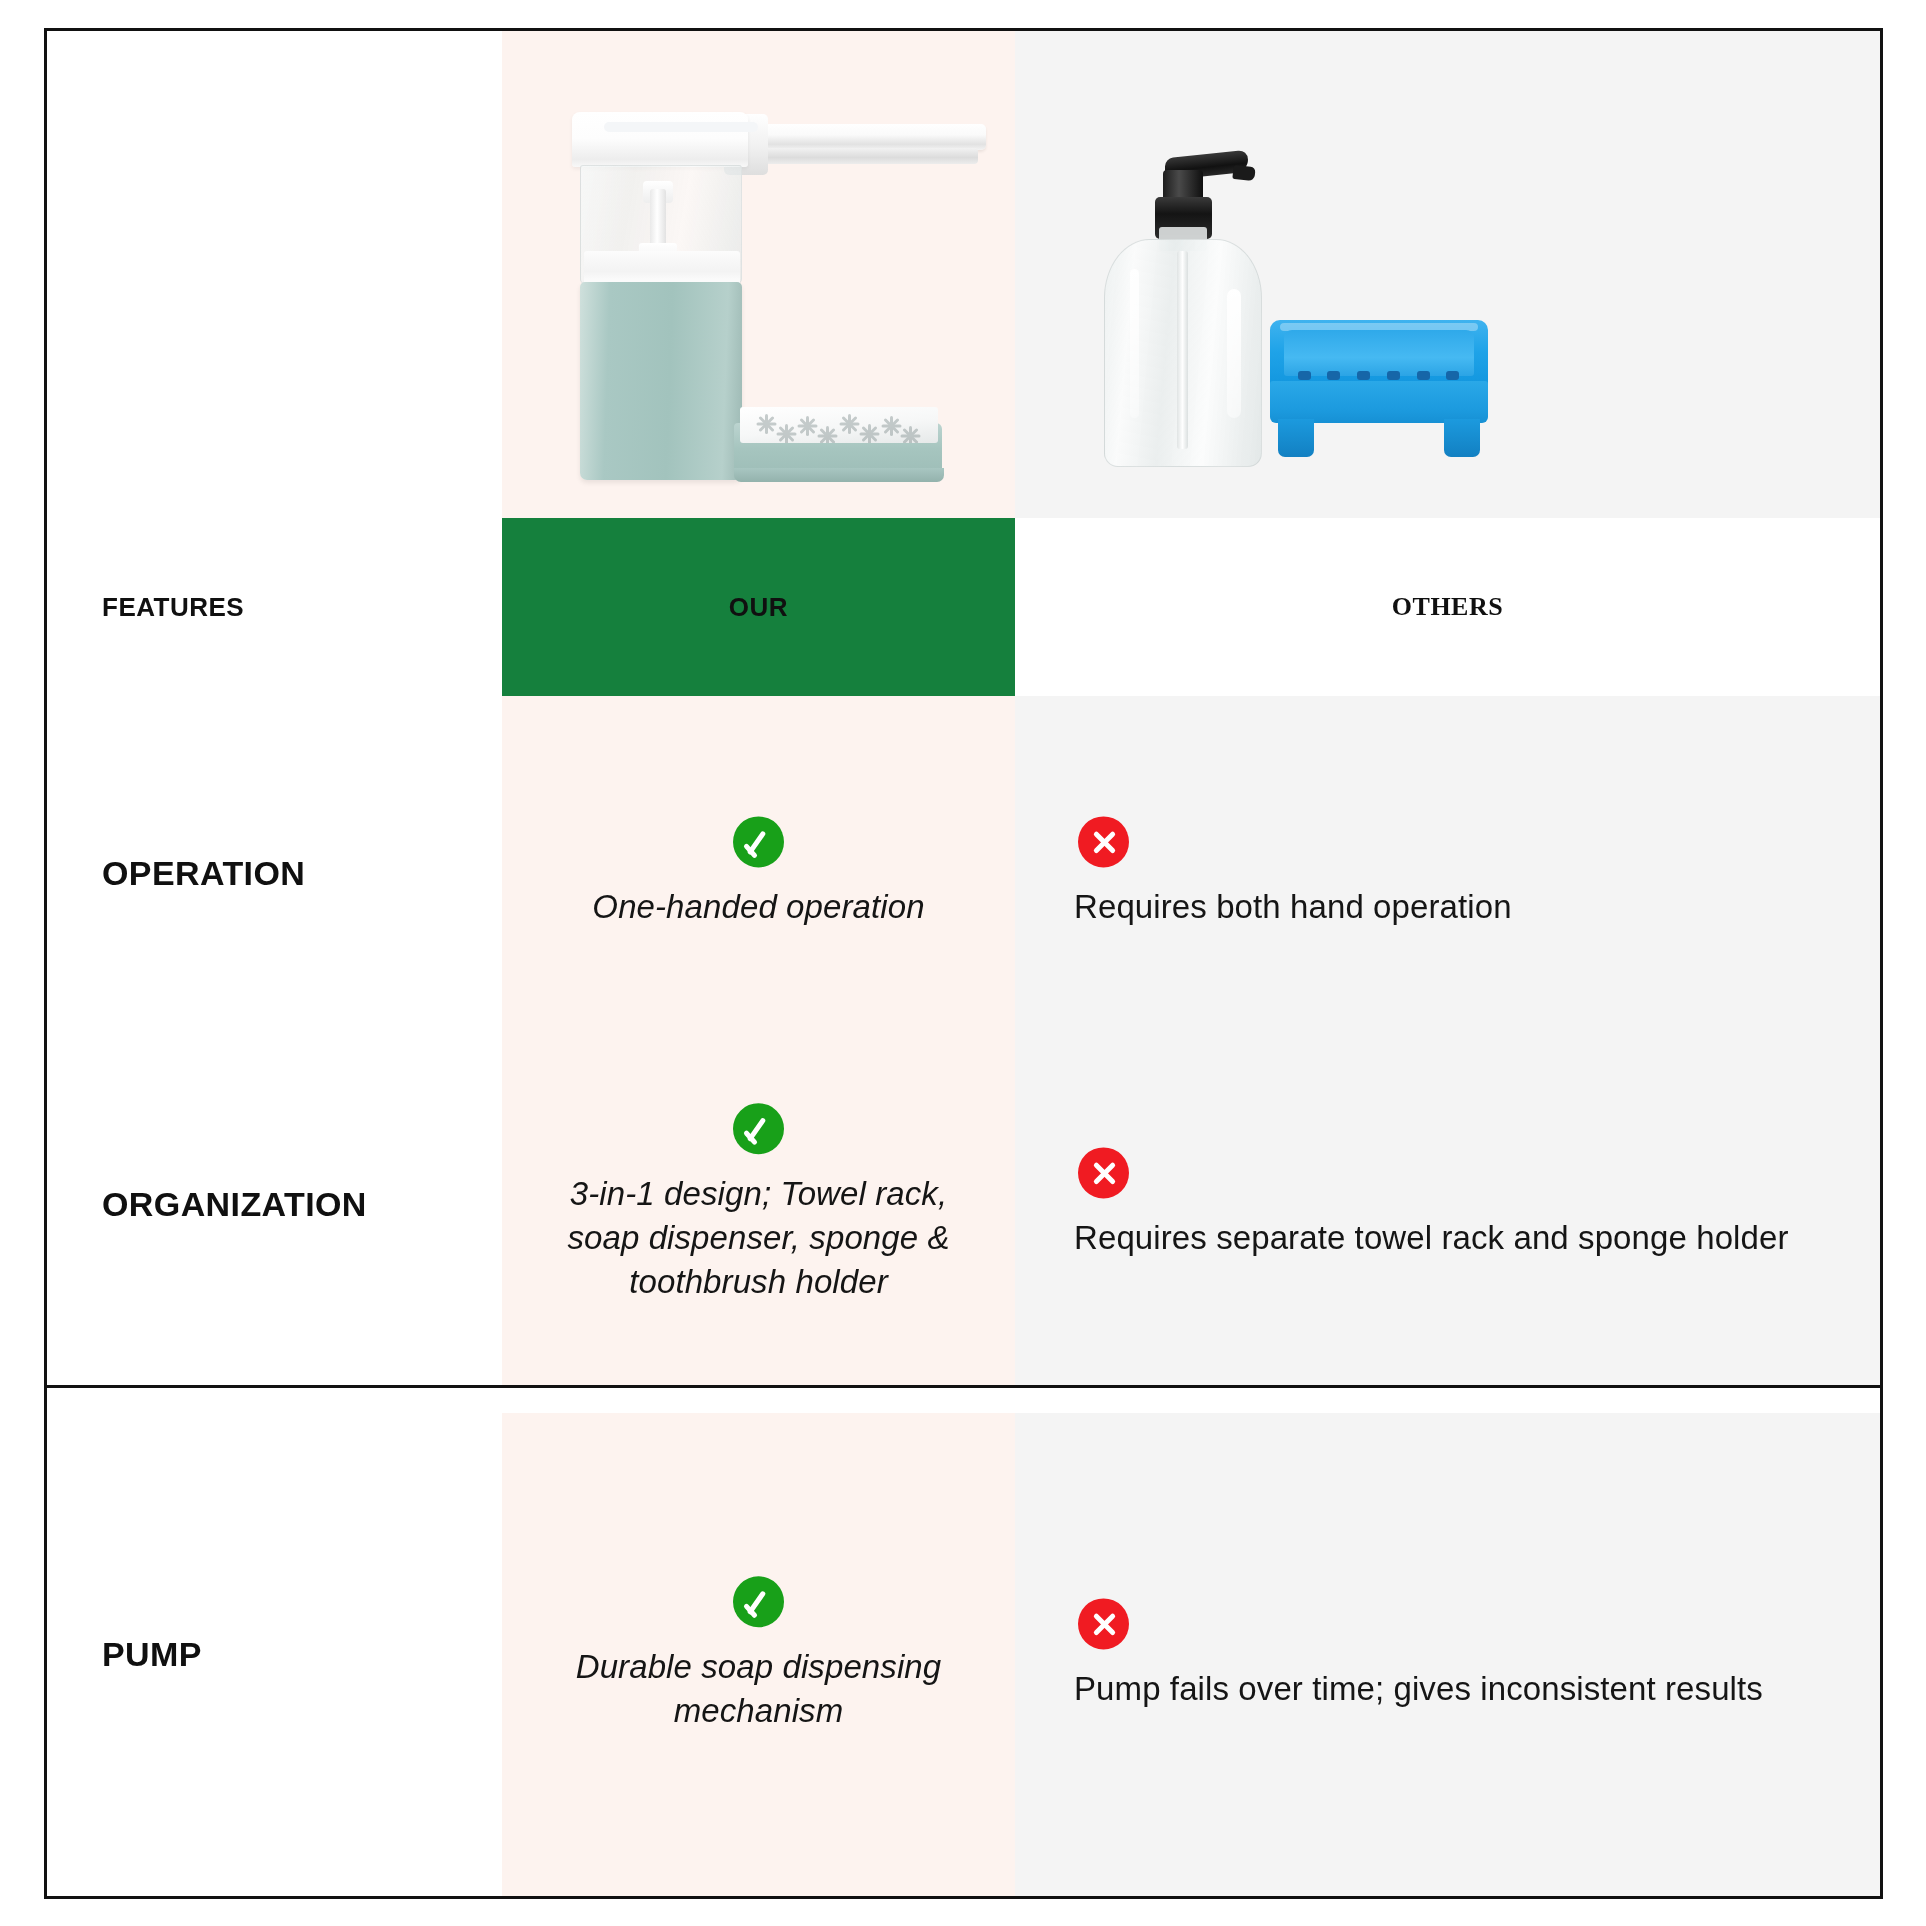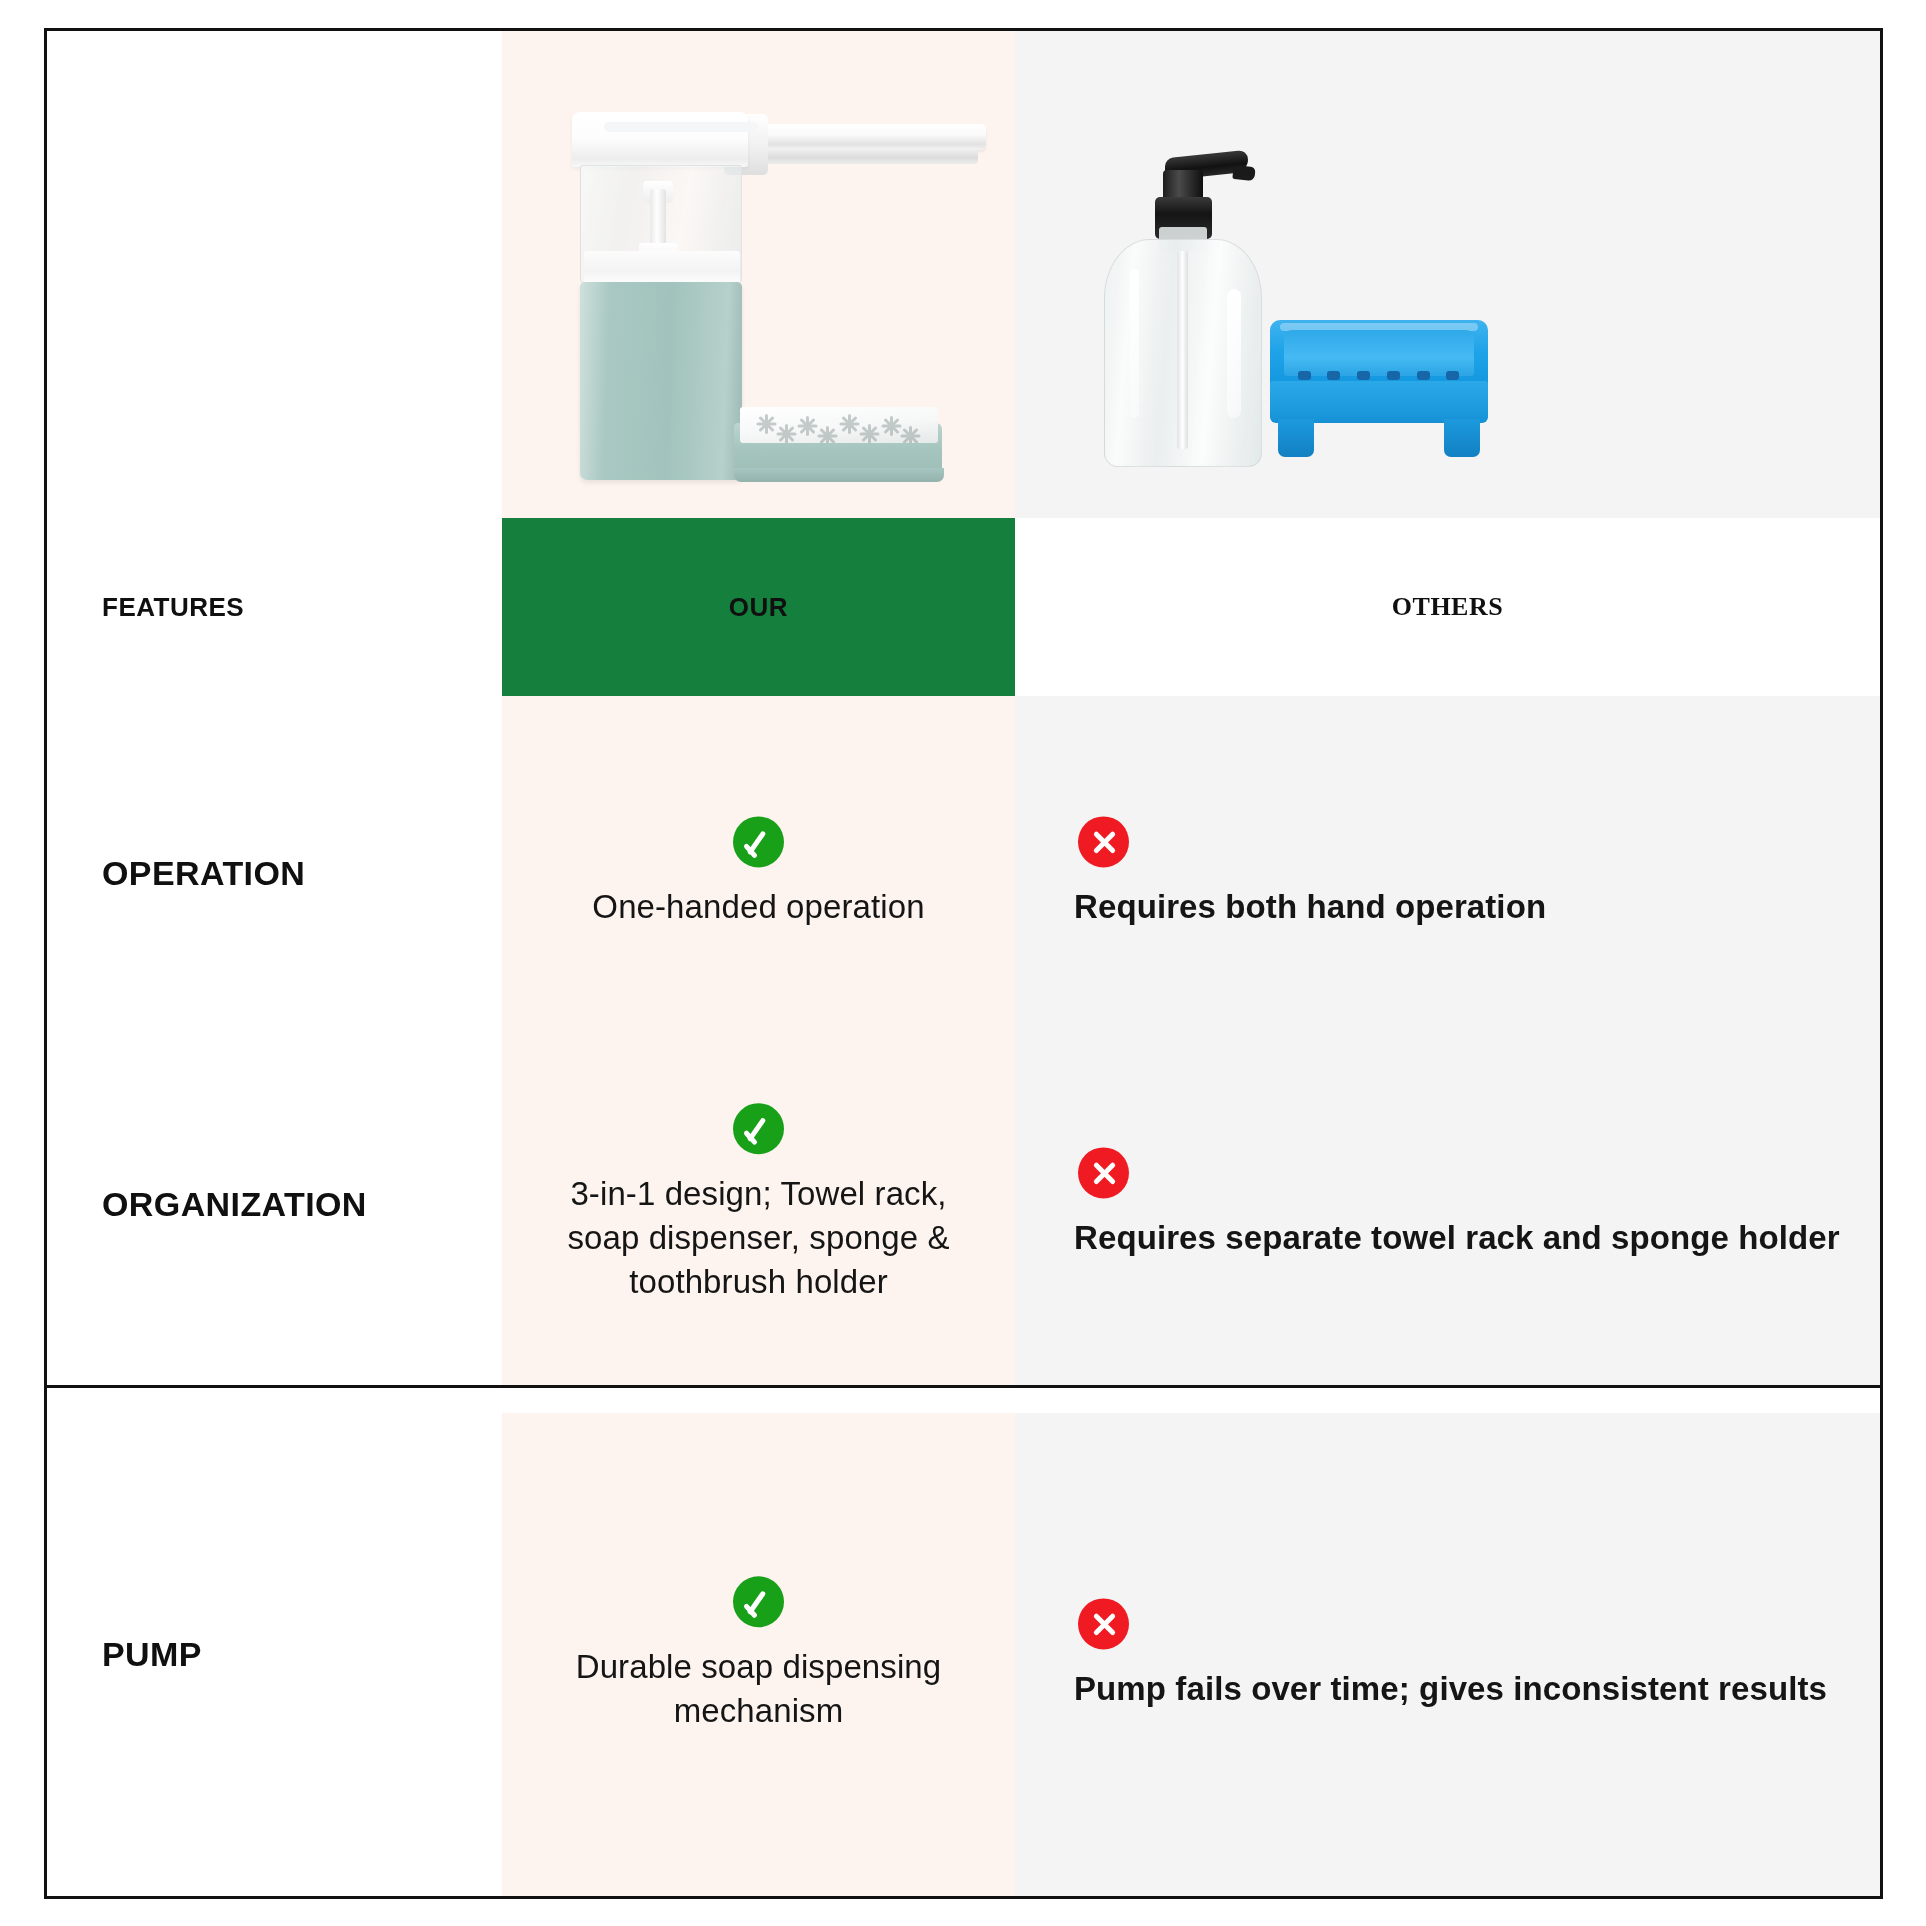--- a/index.html
+++ b/index.html
@@ -454,20 +454,21 @@
     width: 455px;
     background: #ffffff;
     display: flex;
     align-items: center;
     padding-left: 55px;
   }
   .cell-our {
     left: 455px;
     width: 513px;
     background: #fdf3ef;
+    font-style: italic;
   }
   .cell-others {
     left: 968px;
     right: 0;
     background: #f4f4f4;
   }
 
   .feature-label {
     font-weight: bold;
     font-size: 34px;
@@ -478,21 +479,21 @@
   .cell-inner {
     position: absolute;
     left: 0;
     right: 0;
     top: 50%;
     transform: translateY(-50%);
     padding: 0 44px;
     box-sizing: border-box;
   }
   .cell-our .cell-inner { text-align: center; }
-  .cell-others .cell-inner { text-align: left; padding-left: 59px; padding-right: 40px; font-weight: bold; }
+  .cell-others .cell-inner { text-align: left; padding-left: 59px; padding-right: 40px; }
 
   .mark {
     display: inline-block;
     width: 51px;
     height: 51px;
     border-radius: 50%;
     position: relative;
     margin-bottom: 14px;
   }
   .mark.check { background: #18a019; }

